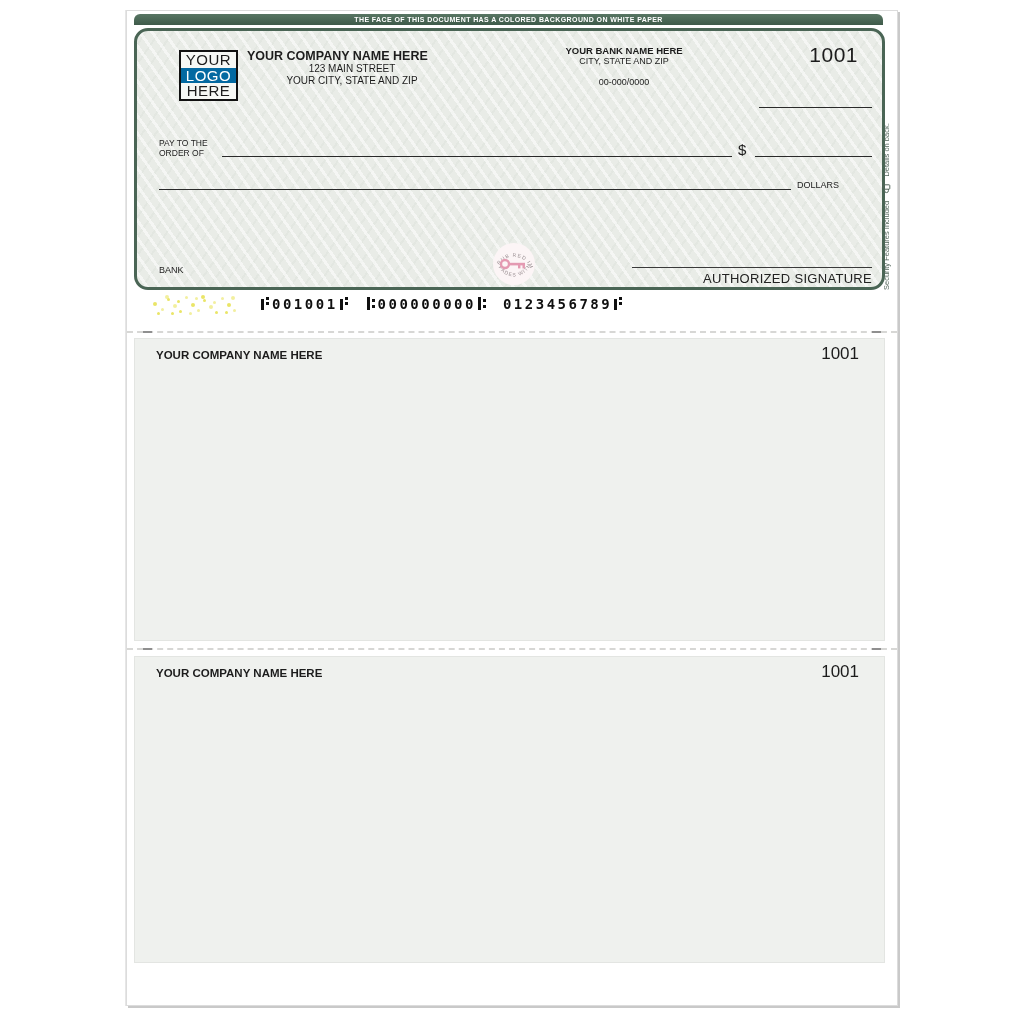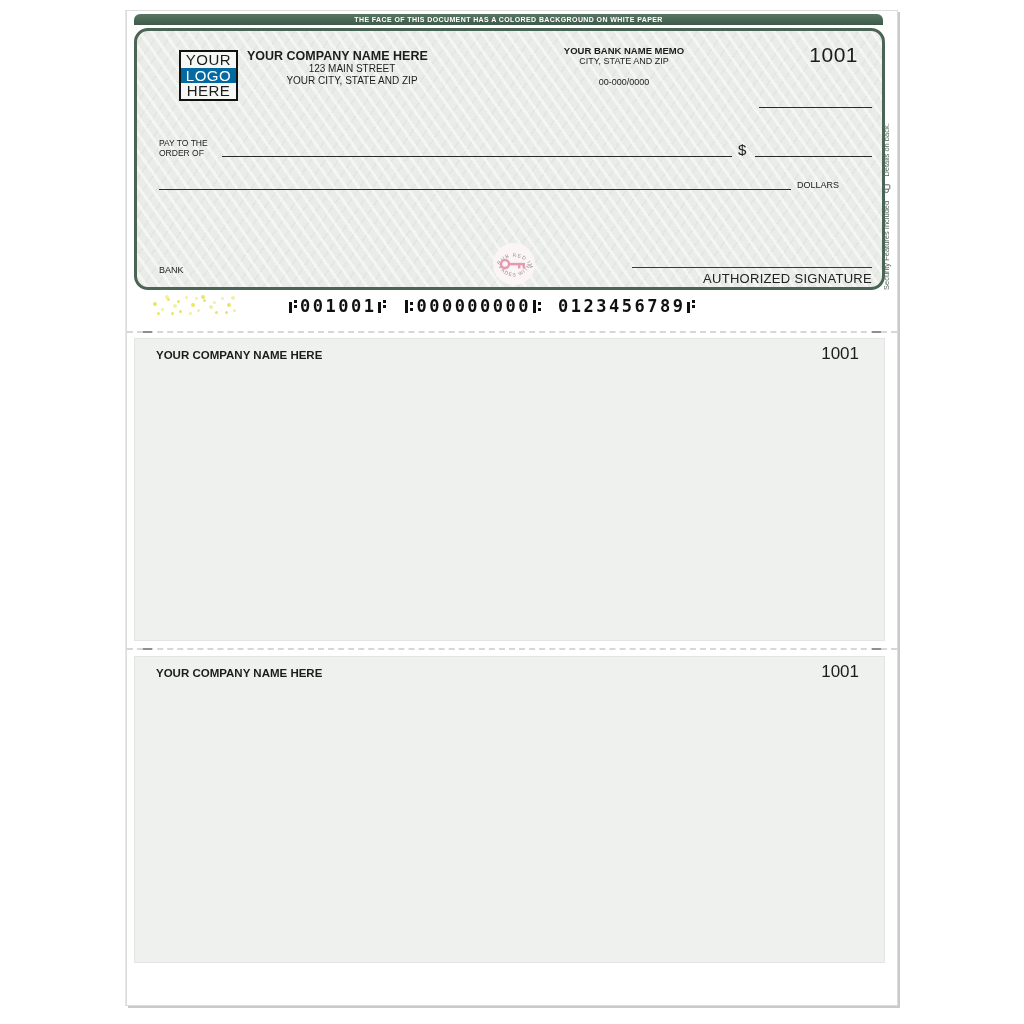--- a/index.html
+++ b/index.html
@@ -59,22 +59,22 @@
 
   
   .side-strip { position:absolute; right:3px; top:17px; height:262px; width:13px;
     writing-mode:vertical-rl; transform:rotate(180deg); text-orientation:mixed;
     font-size:7.5px; color:#54675c; white-space:nowrap; }
   .side-strip svg { margin:5px 1px; }
 
   
   .dots { position:absolute; left:24px; top:283px; width:88px; height:25px; }
   .dots i { position:absolute; border-radius:50%; background:#e9e45f; display:block; }
-  .micr { position:absolute; left:160px; top:285px; white-space:nowrap;
-    font-family:"DejaVu Sans Mono", monospace; font-size:17px; font-weight:bold;
+  .micr { position:absolute; left:132px; top:285px; white-space:nowrap;
+    font-family:"DejaVu Sans Mono", monospace; font-size:14px; font-weight:bold;
     letter-spacing:2.5px; color:#101010; }
   .micr .grp { margin-right:14px; }
   .msym { display:inline-block; position:relative; width:9px; height:13px; vertical-align:-1px; margin:0 2px; }
   .msym b { position:absolute; background:#101010; }
   .msym.onus b.bar { left:0; top:2px; width:3px; height:11px; }
   .msym.onus b.d1  { left:5px; top:0;  width:3px; height:3px; }
   .msym.onus b.d2  { left:5px; top:5px; width:3px; height:3px; }
   .msym.transit b.bar { left:0; top:0; width:3px; height:13px; }
   .msym.transit b.d1  { left:5px; top:2px; width:3px; height:3px; }
   .msym.transit b.d2  { left:5px; top:8px; width:3px; height:3px; }
@@ -108,21 +108,21 @@
       <div class="lg">HERE</div>
     </div>
 
     <div class="company">
       <div class="name">YOUR COMPANY NAME HERE</div>
       <div class="addr">123 MAIN STREET</div>
       <div class="addr">YOUR CITY, STATE AND ZIP</div>
     </div>
 
     <div class="bank">
-      <div class="name">YOUR BANK NAME MEMO</div>
+      <div class="name">YOUR BANK NAME HERE</div>
       <div class="city">CITY, STATE AND ZIP</div>
       <div class="fraction">00-000/0000</div>
     </div>
 
     <div class="check-number">1001</div>
 
     <div class="line date-line"></div>
 
     <div class="payto-label">
       <div>PAY TO THE</div>

